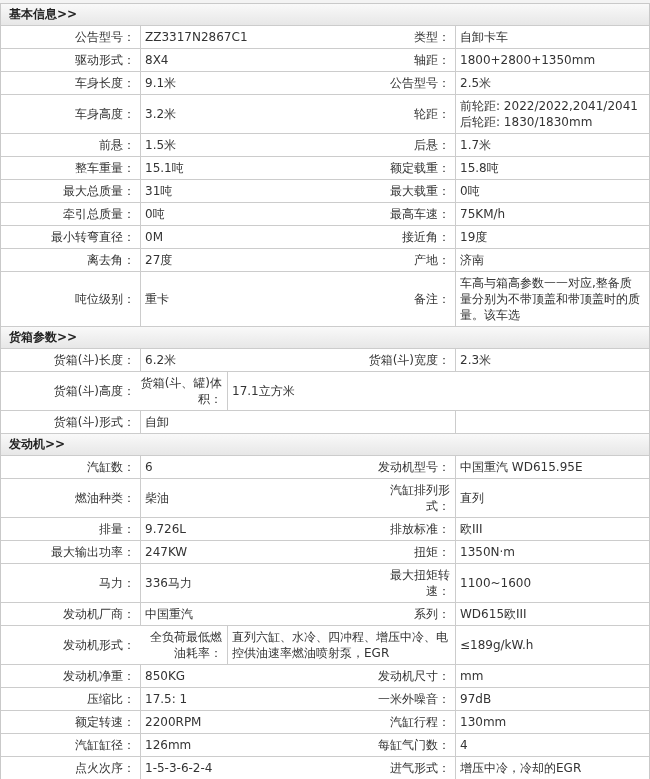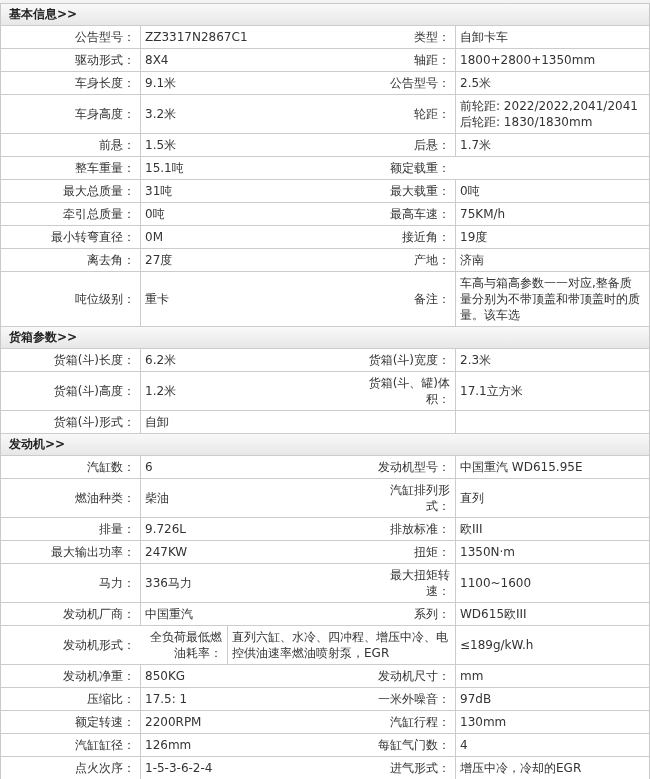--- a/index.html
+++ b/index.html
@@ -94,20 +94,21 @@
       <div class="row">
         <div class="cell label col-label1">前悬：</div>
         <div class="cell value col-value1">1.5米</div>
         <div class="cell label col-label2">后悬：</div>
         <div class="cell value col-value2">1.7米</div>
       </div>
       <div class="row">
         <div class="cell label col-label1">整车重量：</div>
         <div class="cell value col-value1">15.1吨</div>
         <div class="cell label col-label2">额定载重：</div>
+        <div class="cell value col-value2">15.8吨</div>
       </div>
       <div class="row">
         <div class="cell label col-label1">最大总质量：</div>
         <div class="cell value col-value1">31吨</div>
         <div class="cell label col-label2">最大载重：</div>
         <div class="cell value col-value2">0吨</div>
       </div>
       <div class="row">
         <div class="cell label col-label1">牵引总质量：</div>
         <div class="cell value col-value1">0吨</div>
@@ -136,21 +137,20 @@
     <div class="section">
       <div class="section-header">货箱参数&gt;&gt;</div>
       <div class="row">
         <div class="cell label col-label1">货箱(斗)长度：</div>
         <div class="cell value col-value1">6.2米</div>
         <div class="cell label col-label2">货箱(斗)宽度：</div>
         <div class="cell value col-value2">2.3米</div>
       </div>
       <div class="row">
         <div class="cell label col-label1">货箱(斗)高度：</div>
-        <div class="cell value col-value1">1.2米</div>
         <div class="cell label col-label2">货箱(斗、罐)体积：</div>
         <div class="cell value col-value2">17.1立方米</div>
       </div>
       <div class="row">
         <div class="cell label col-label1">货箱(斗)形式：</div>
         <div class="cell value col-value1">自卸</div>
         <div class="cell label col-label2"></div>
         <div class="cell value col-value2"></div>
       </div>
     </div>

